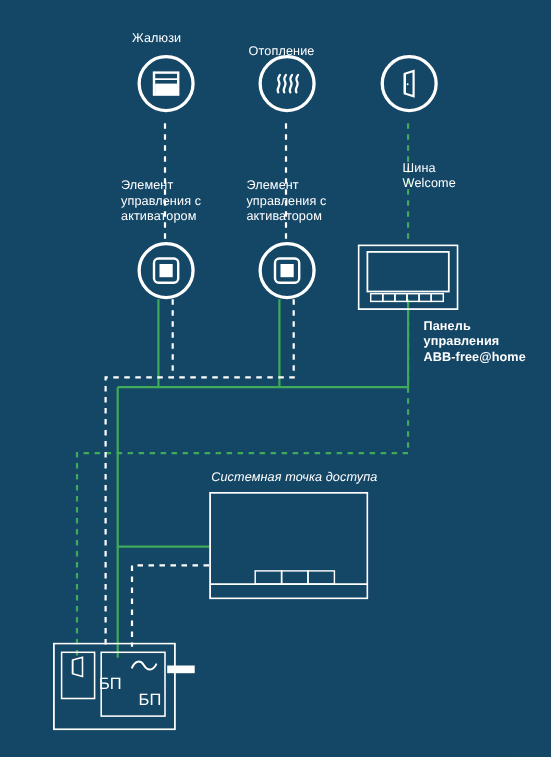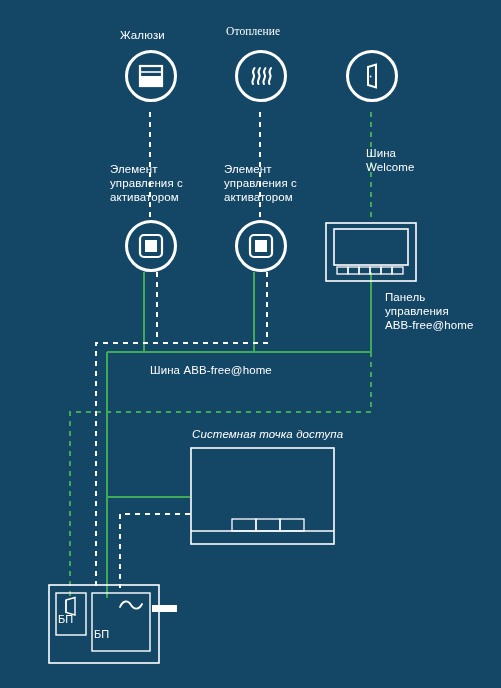--- a/index.html
+++ b/index.html
@@ -41,21 +41,22 @@
     background: transparent;
   }
   .node-icon svg { display: block; }
   .dev-box {
     position: absolute;
     box-sizing: border-box;
   }
   .psu-label {
     position: absolute;
     color: #ffffff;
-    font-size: 11px;
+    font-size: 15px;
+    padding-left: 32px;
   }
 </style>
 </head>
 <body>
 
 <div id="diagram">
 
   <svg id="wires" viewBox="0 0 501 688" width="501" height="688">
 
     <line x1="150" y1="112" x2="150" y2="220" stroke="#ffffff" stroke-width="2" stroke-dasharray="5,5"></line>
@@ -81,21 +82,21 @@
     <polyline points="157,272 157,343 96,343 96,588" fill="none" stroke="#ffffff" stroke-width="2" stroke-dasharray="5,5"></polyline>
 
     <polyline points="267,272 267,343 157,343" fill="none" stroke="#ffffff" stroke-width="2" stroke-dasharray="5,5"></polyline>
 
     <polyline points="190,514 120,514 120,588" fill="none" stroke="#ffffff" stroke-width="2" stroke-dasharray="5,5"></polyline>
 
     <rect x="152" y="605" width="25" height="7" fill="#ffffff"></rect>
   </svg>
 
   <div class="label" style="left:120px; top:28px;">Жалюзи</div>
-  <div class="label" style="left:226px; top:24px;font-family:Liberation Serif, serif;">Отопление</div>
+  <div class="label" style="left:226px; top:40px;">Отопление</div>
 
   <div class="node-icon" style="left:125px; top:50px; width:52px; height:52px;">
     <svg width="46" height="46" viewBox="0 0 46 46">
       <rect x="12" y="13" width="22" height="20" fill="none" stroke="#ffffff" stroke-width="2.2"></rect>
       <line x1="12" y1="19" x2="34" y2="19" stroke="#ffffff" stroke-width="1.6"></line>
       <rect x="13" y="23" width="20" height="9.5" fill="#ffffff"></rect>
     </svg>
   </div>
 
   <div class="node-icon" style="left:235px; top:50px; width:52px; height:52px;">
@@ -149,25 +150,24 @@
         <rect x="12" y="45" width="11" height="7"></rect>
         <rect x="23" y="45" width="11" height="7"></rect>
         <rect x="34" y="45" width="11" height="7"></rect>
         <rect x="45" y="45" width="11" height="7"></rect>
         <rect x="56" y="45" width="11" height="7"></rect>
         <rect x="67" y="45" width="11" height="7"></rect>
       </g>
     </svg>
   </div>
 
-  <div class="label" style="left:385px; top:290px;">Панель
+  <div class="label" style="left:385px; top:290px;font-weight:bold;">Панель
 управления
 ABB-free@home</div>
 
-  <div class="label" style="left:150px; top:363px;">Шина ABB-free@home</div>
 
   <div class="label" style="left:192px; top:427px;font-style:italic;">Системная точка доступа</div>
 
   <div class="dev-box" style="left:190px; top:447px; width:145px; height:98px;">
     <svg width="145" height="98" viewBox="0 0 145 98">
       <rect x="1" y="1" width="143" height="96" fill="none" stroke="#ffffff" stroke-width="1.6"></rect>
       <line x1="1" y1="84" x2="144" y2="84" stroke="#ffffff" stroke-width="1.6"></line>
       <g fill="none" stroke="#ffffff" stroke-width="1.3">
         <rect x="42" y="72" width="24" height="12"></rect>
         <rect x="66" y="72" width="24" height="12"></rect>

